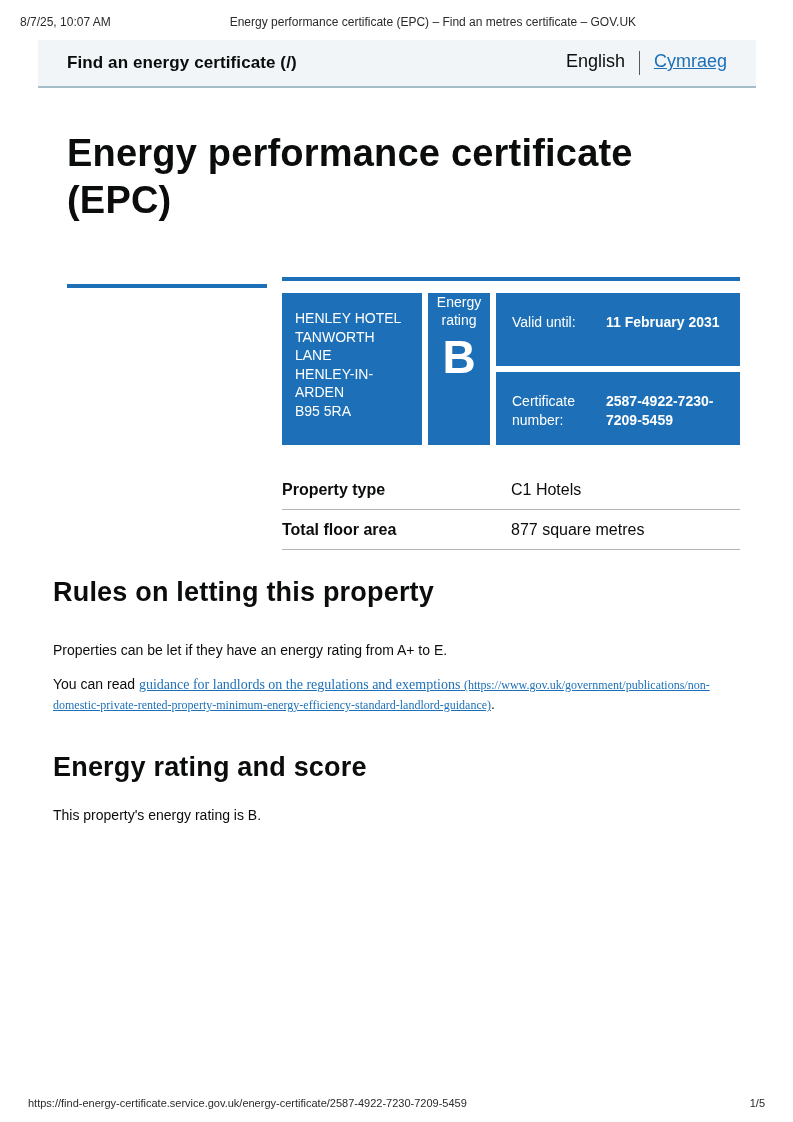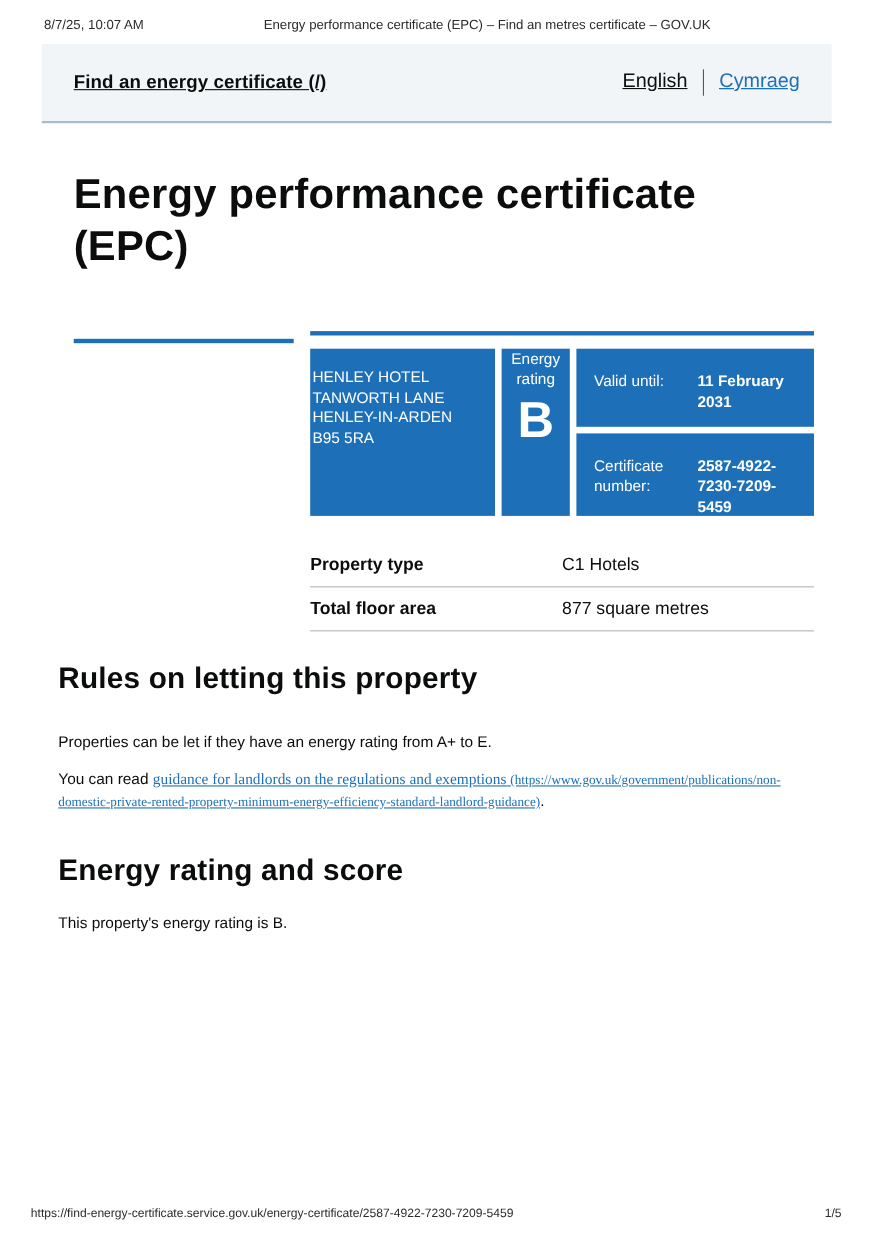--- a/index.html
+++ b/index.html
@@ -9,41 +9,40 @@
     position: relative;
     overflow: hidden;
     font-family: "Liberation Sans", "DejaVu Sans", sans-serif;
     color: var(--text, #0b0c0c);
     -webkit-font-smoothing: antialiased;
   }
 
   
   .print-header {
     display: flex; align-items: flex-start;
-    padding: 15px 28px 0 40px;
+    padding: 15px 28px 0 20px;
     font-size: 12px; line-height: 14px; color: #2b2b2b;
   }
   .print-header .ph-date { flex: none; }
   .print-header .ph-title { flex: 1; text-align: center; padding-right: 10px; }
 
   .print-footer {
     position: absolute; left: 28px; right: 28px; bottom: 12px;
     display: flex; justify-content: space-between;
     font-size: 11px; line-height: 13px; color: #2b2b2b;
   }
 
   
   .site-band {
     margin: 11px 37px 0 38px;
-    height: 72px;
+    height: 48px;
     background: var(--header-band-bg, #f1f5f8);
     border-bottom: 2px solid var(--header-band-border, #a7bdca);
     display: flex; align-items: center; justify-content: space-between;
     padding: 0 29px;
-    text-decoration: underline;
   }
   .service-name {
     font-size: 17px; font-weight: bold; color: #0b0c0c;
     text-decoration: none; letter-spacing: 0.1px;
   }
   .lang-switch { display: flex; align-items: flex-start; font-size: 18px; }
   .lang-current { color: #0b0c0c; }
   .lang-sep {
     width: 0; height: 24px; border-left: 1px solid #505a5f;
     margin: 0 14px;
@@ -67,21 +66,21 @@
   }
   .cert-main {
     flex: 1; margin-left: 15px;
     border-top: 4px solid var(--brand-blue, #1d70b8);
   }
 
   
   .epc-box { margin-top: 12px; display: flex; gap: 6px; height: 152px; }
   .epc-cell { background: var(--brand-blue, #1d70b8); color: #ffffff; }
   .epc-address {
-    flex: none; width: 168px; padding: 16px 14px 0 2px;
+    flex: none; width: 140px; padding: 16px 14px 0 13px;
     font-size: 14px; line-height: 18.5px; white-space: pre-line;
   }
   .epc-rating {
     flex: none; width: 62px; padding-top: 0; text-align: center;
     font-size: 14px; line-height: 18px;
   }
   .epc-rating .rating-letter {
     font-size: 46px; line-height: 48px; font-weight: bold; margin-top: 4px;
   }
   .epc-right { flex: 1; display: flex; flex-direction: column; gap: 6px; }

